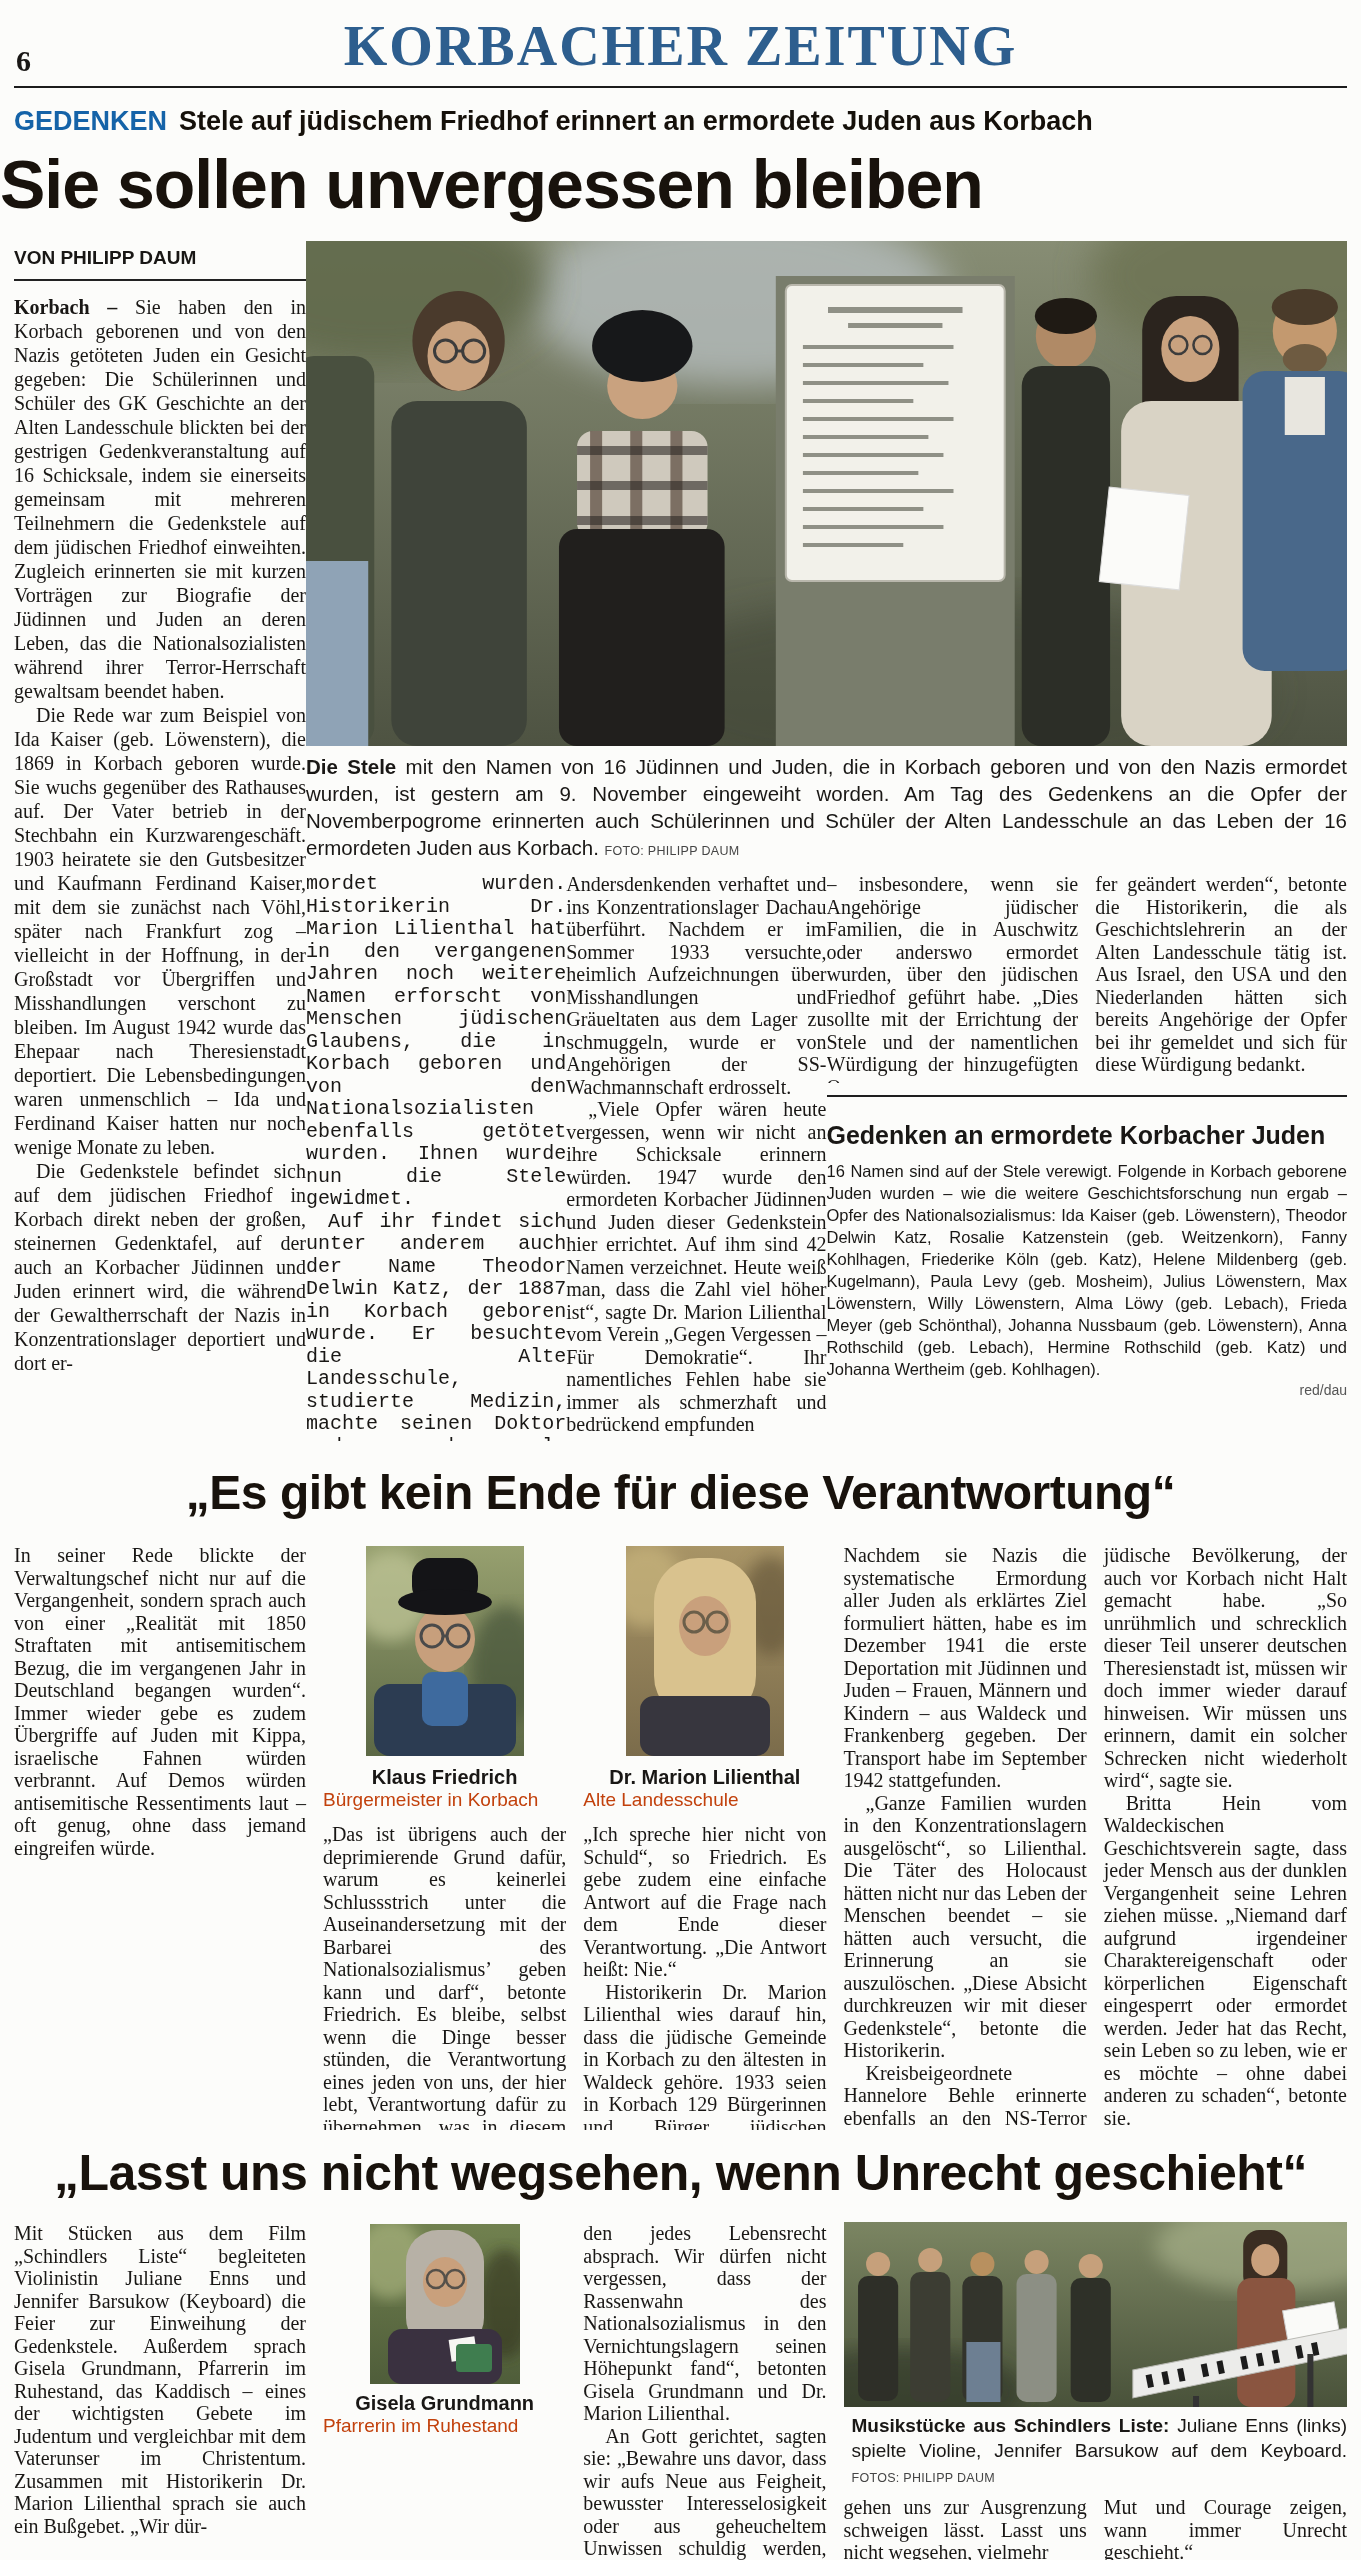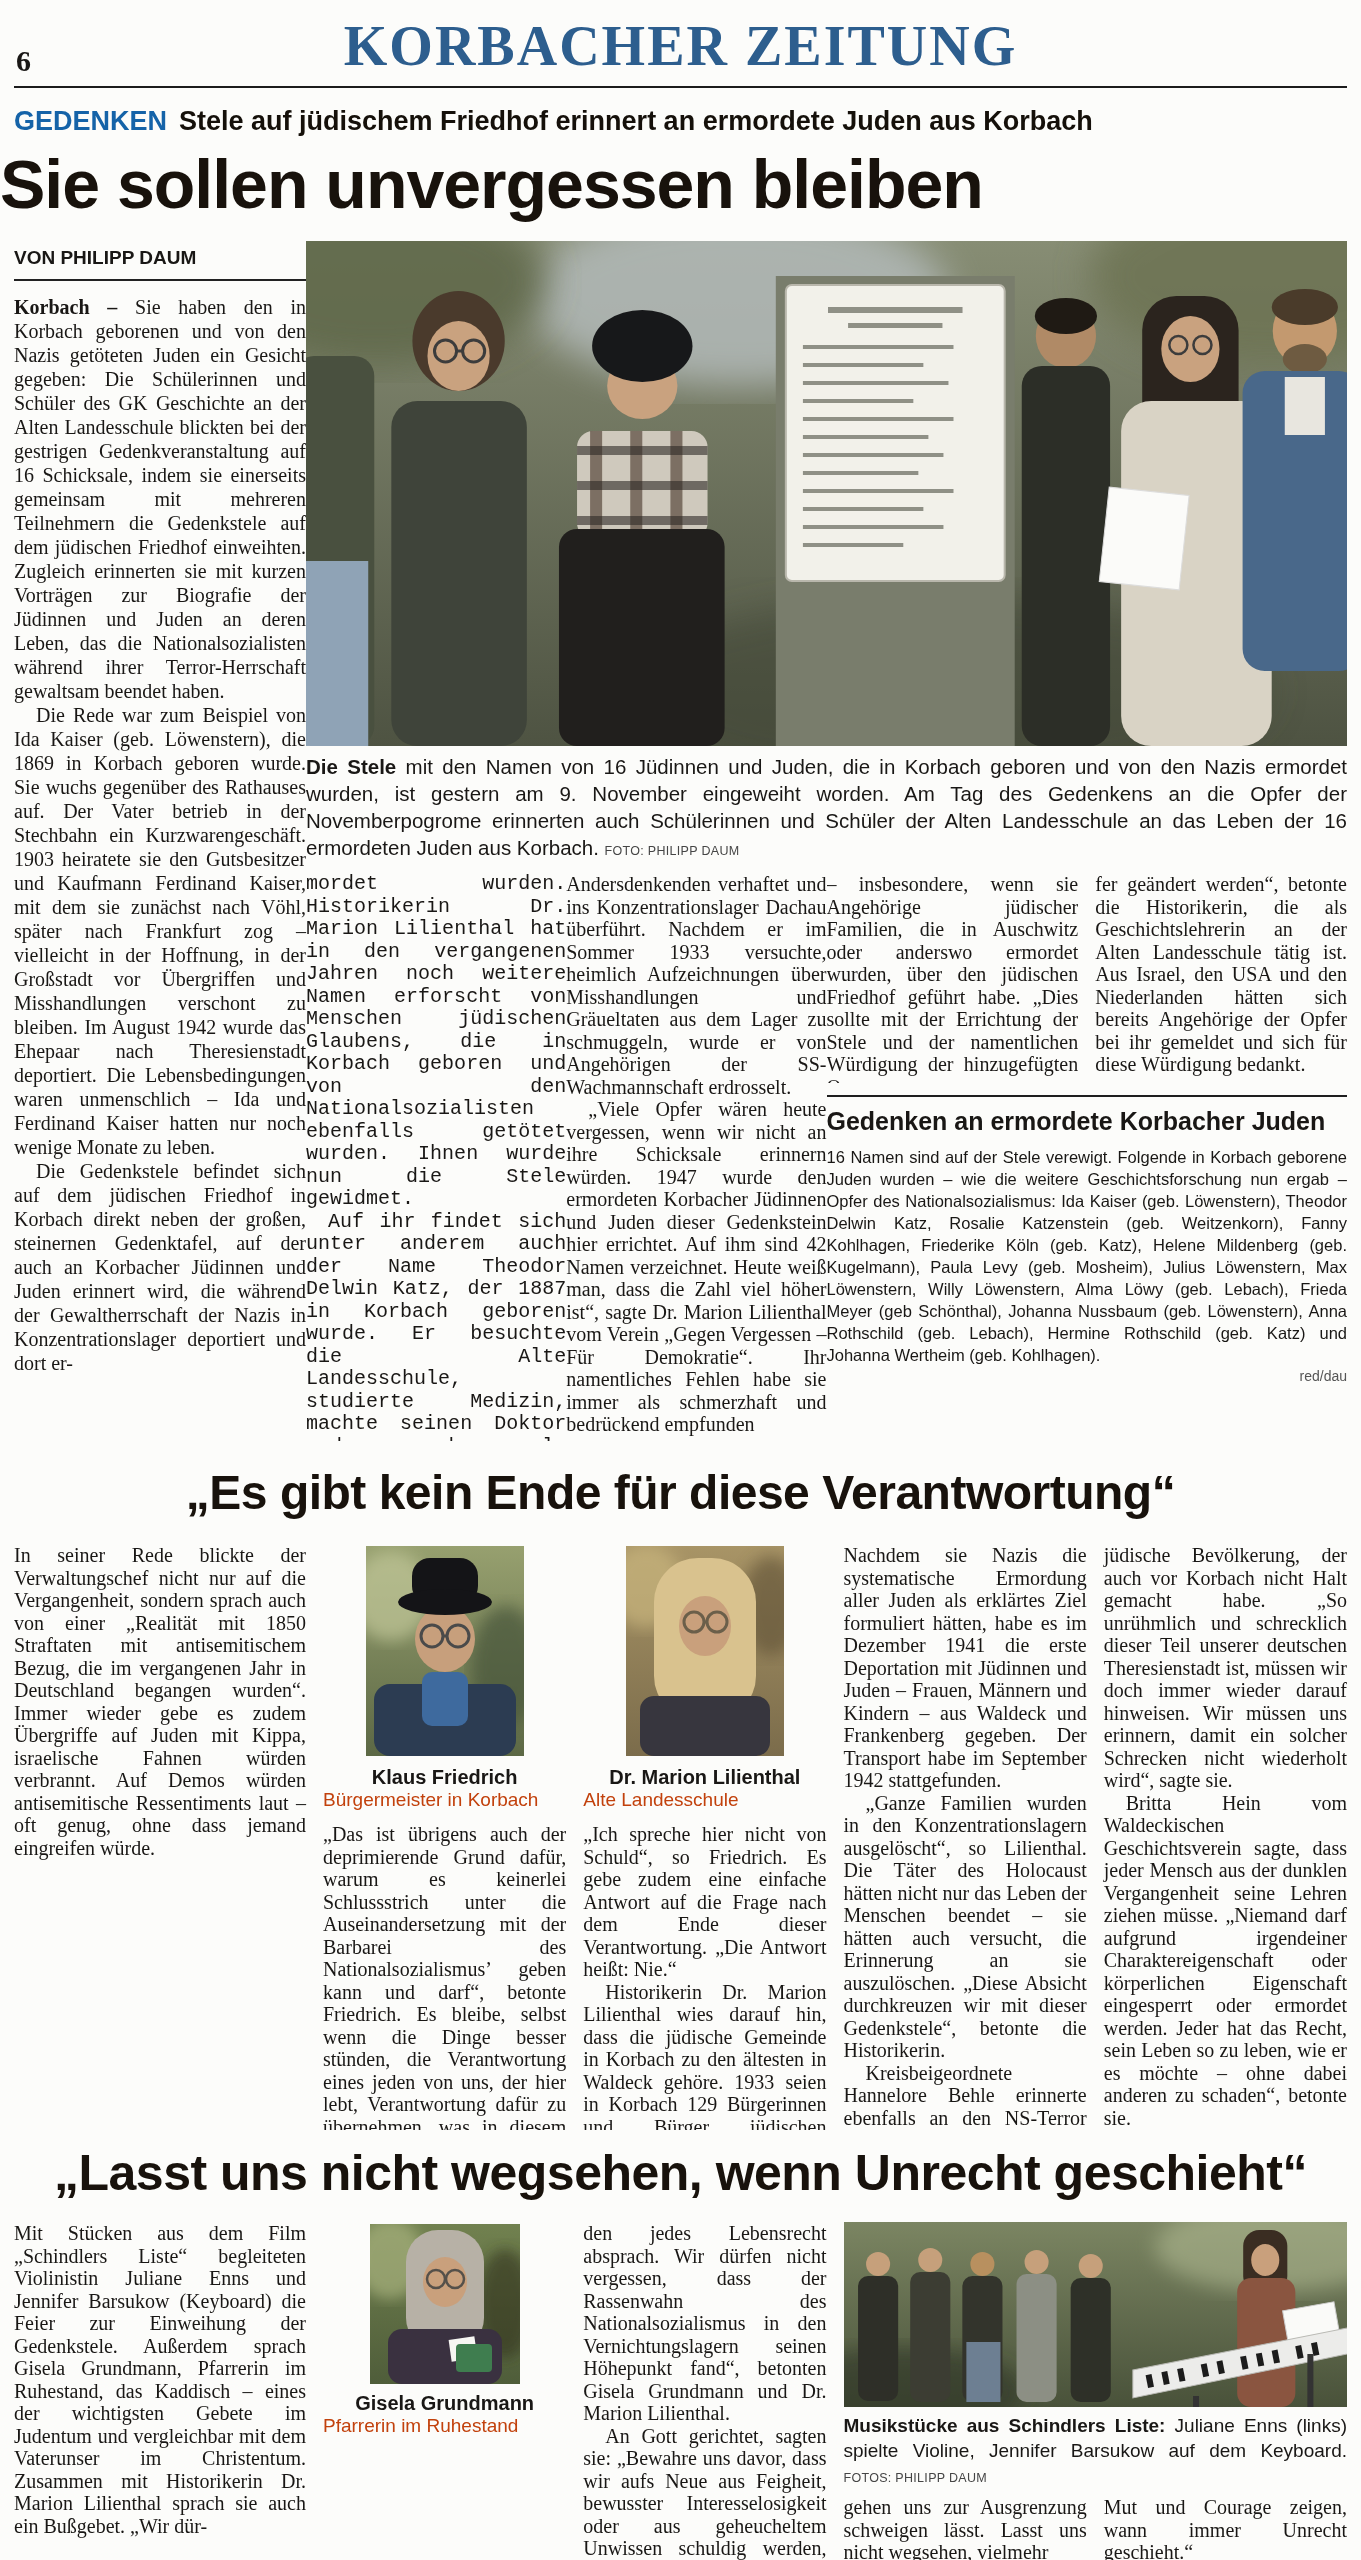--- a/index.html
+++ b/index.html
@@ -39,38 +39,38 @@
   .photo1 { grid-column:2/6; grid-row:1; }
   .caption1 { grid-column:2/6; grid-row:2; font:20.5px/27px "Liberation Sans", sans-serif;
               text-align:justify; padding:7px 0 12px; }
   .cap-lead { font-weight:700; }
   .fotocredit { font:12.5px "Liberation Sans", sans-serif; color:#454545; letter-spacing:.3px; white-space:nowrap; }
   .colA { grid-column:2; grid-row:3;font-family:Liberation Mono, monospace; }
   .colB { grid-column:3; grid-row:3; }
   .pair { grid-column:4/6; grid-row:3; display:flex; flex-direction:column; }
   .pair-cols { display:grid; grid-template-columns:1fr 1fr; column-gap:17px; height:210px; overflow:hidden; }
   .infobox { margin-top:12px; border-top:2px solid #1e1e1e; border-bottom:2px solid #a16207;
-             padding:10px 0 6px; flex:1; overflow:hidden; }
+             padding:24px 0 6px; flex:1; overflow:hidden; }
   .infobox h3 { font:700 25px "Liberation Sans", sans-serif; margin-bottom:10px; }
   .infobox .itext { font:16.5px/22px "Liberation Sans", sans-serif; text-align:justify; }
   .infobox .icredit { text-align:right; font:14px "Liberation Sans", sans-serif; color:#555; margin-top:2px; }
   
   .a2cols { display:grid; grid-template-columns:292px 1fr 1fr 1fr 1fr; column-gap:17px;
             margin:0 14px; height:586px; overflow:hidden; }
   .portrait { width:158px; height:210px; margin:2px auto 10px; position:relative; overflow:hidden; background:#7b855f; }
   .portrait svg, .portrait-sm svg, .musicphoto svg { display:block; width:100%; height:100%; }
   .pname { font:700 20px "Liberation Sans", sans-serif; text-align:center; }
   .prole { font:19px "Liberation Sans", sans-serif; text-align:left; margin-bottom:12px; color:#c2410c; }
   
   .a3cols { display:grid; grid-template-columns:292px 1fr 1fr 1fr 1fr; column-gap:17px;
             margin:0 14px; height:345px; overflow:hidden; }
   .portrait-sm { width:150px; height:160px; margin:2px auto 8px; position:relative; overflow:hidden; background:#6d7a51; }
   .musicblock { grid-column:4/6; display:flex; flex-direction:column; }
   .musicphoto { height:185px; position:relative; overflow:hidden; background:#6f7a58; }
-  .mcaption { font:19px/25px "Liberation Sans", sans-serif; text-align:justify; padding:6px 0 8px; }
+  .mcaption { font:19px/25px "Liberation Sans", sans-serif; text-align:justify; padding:6px 0 8px;margin-left:8px; }
   .bottom-cols { display:grid; grid-template-columns:1fr 1fr; column-gap:17px; }
 </style>
 </head>
 <body>
 
 <div class="page">
 
   <div class="header">
     <div class="pageno">6</div>
     <div class="masthead">KORBACHER ZEITUNG</div>

